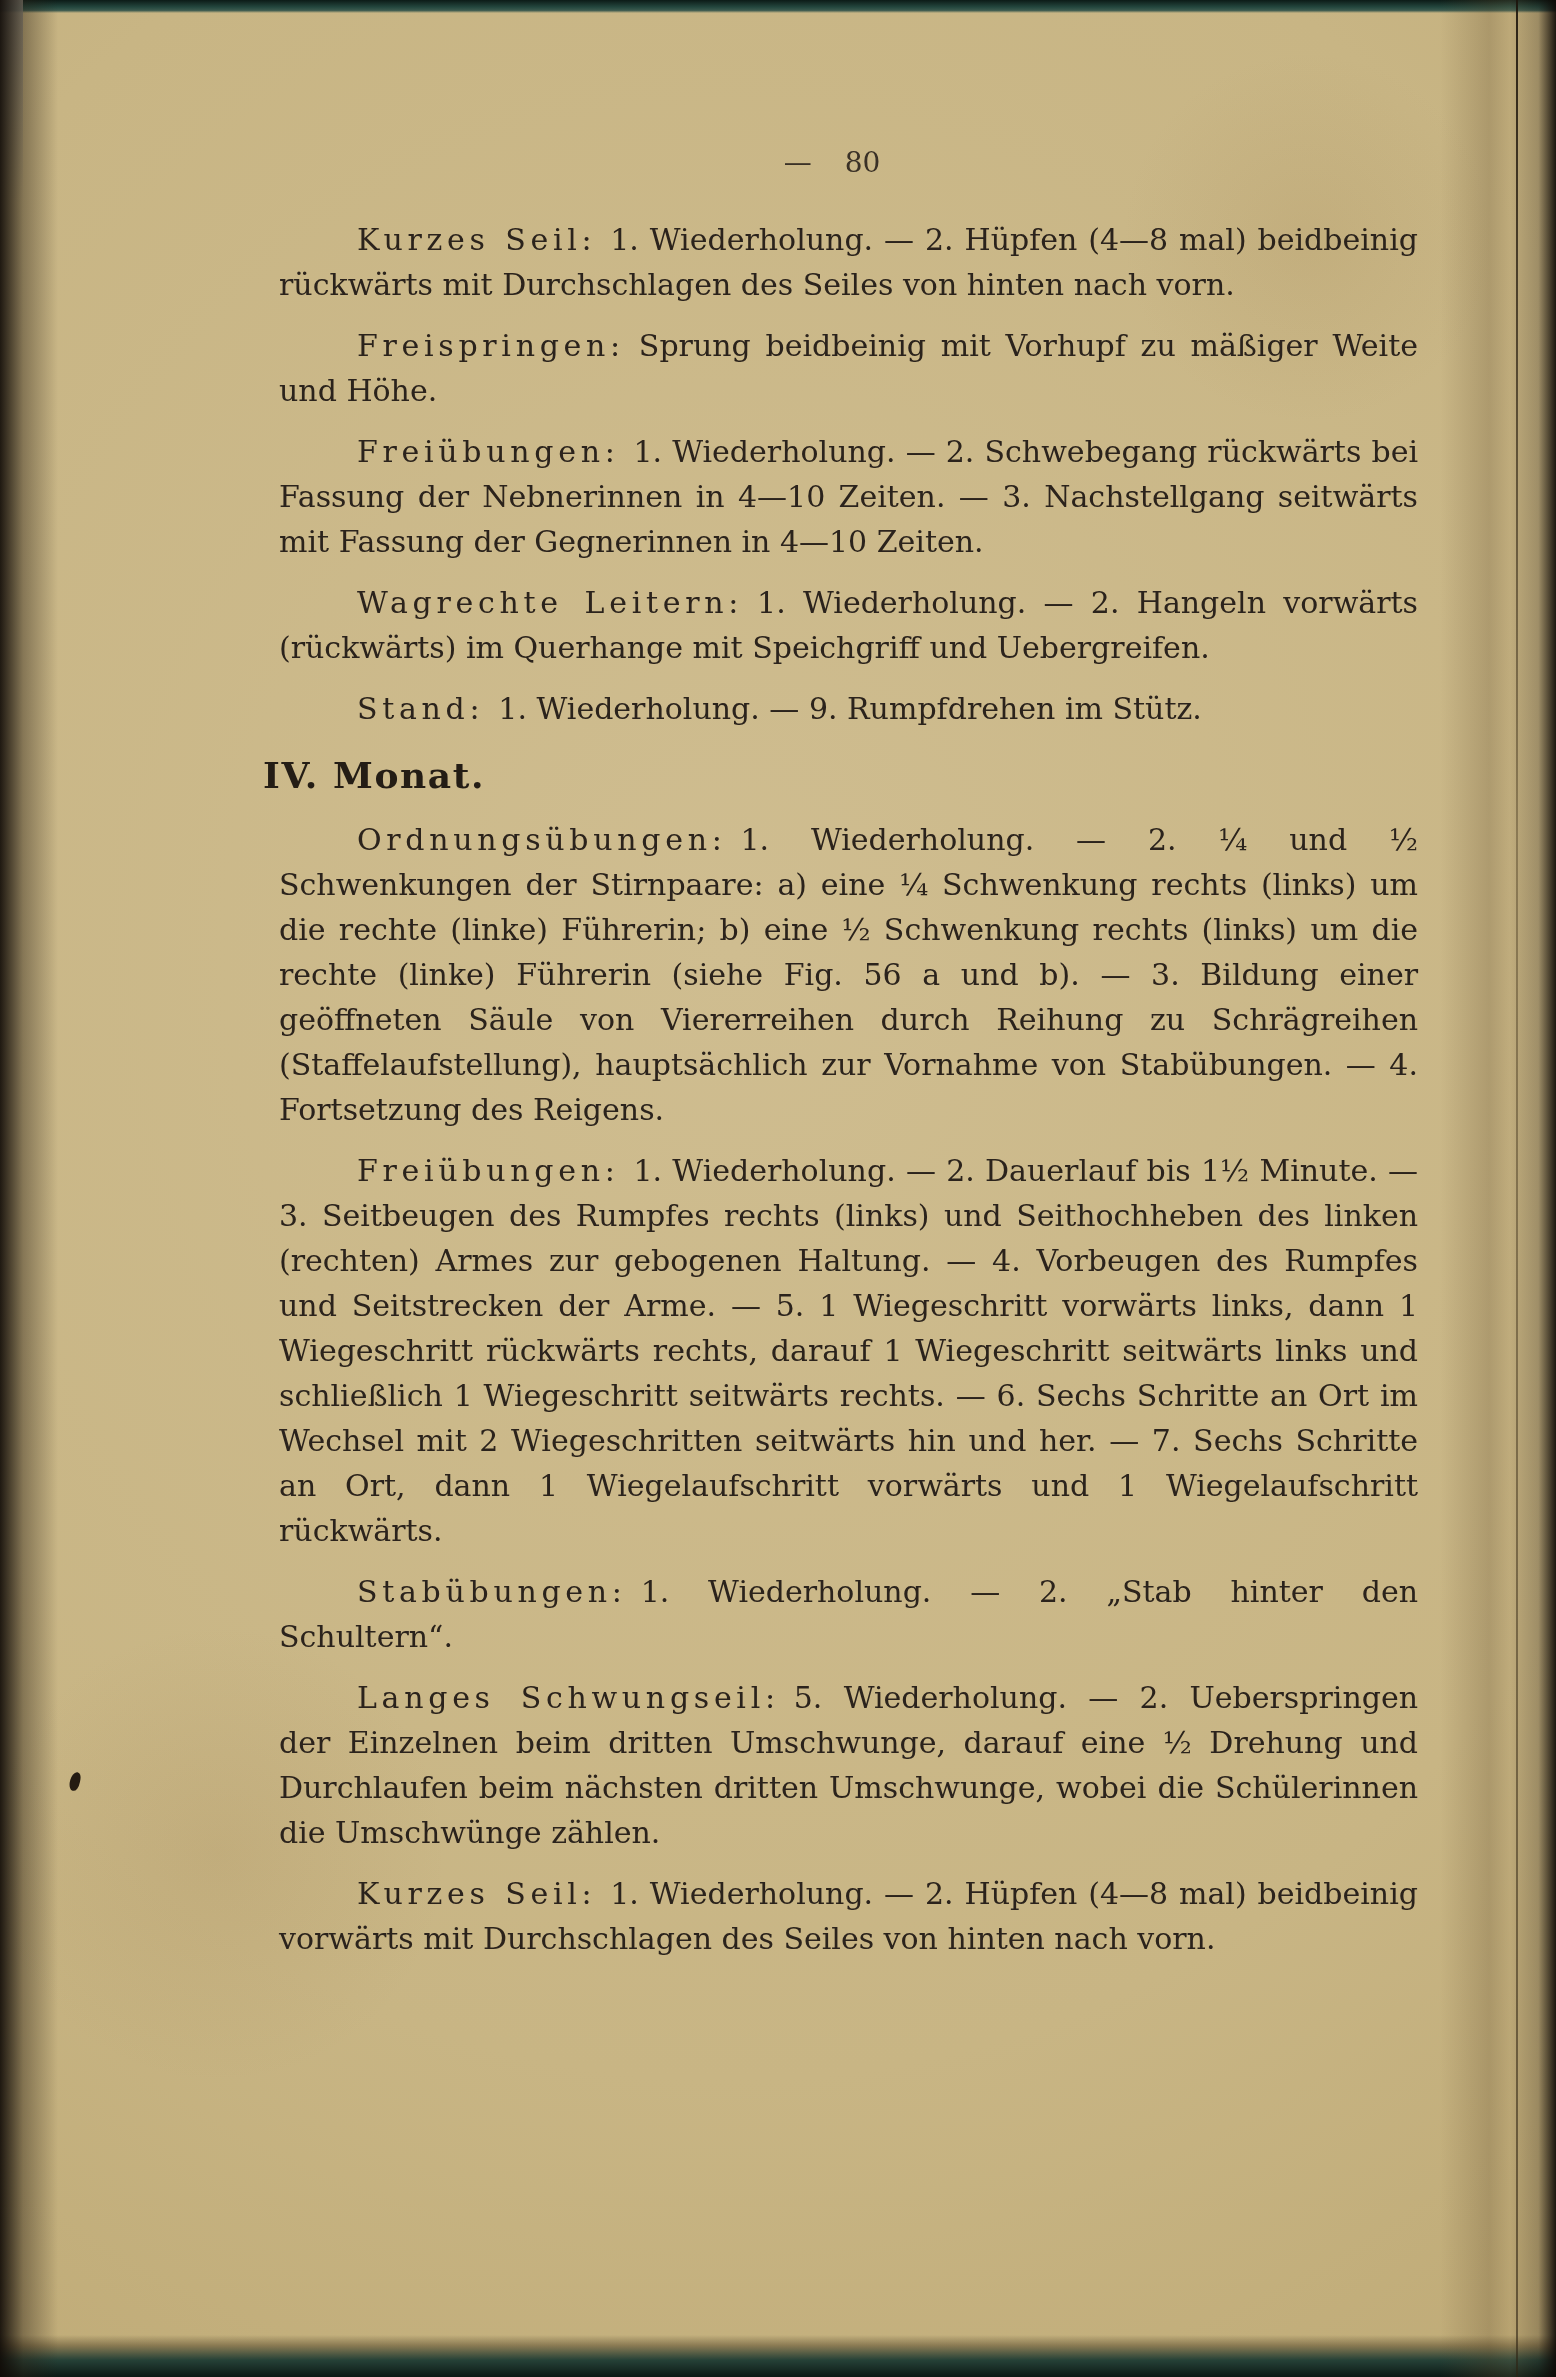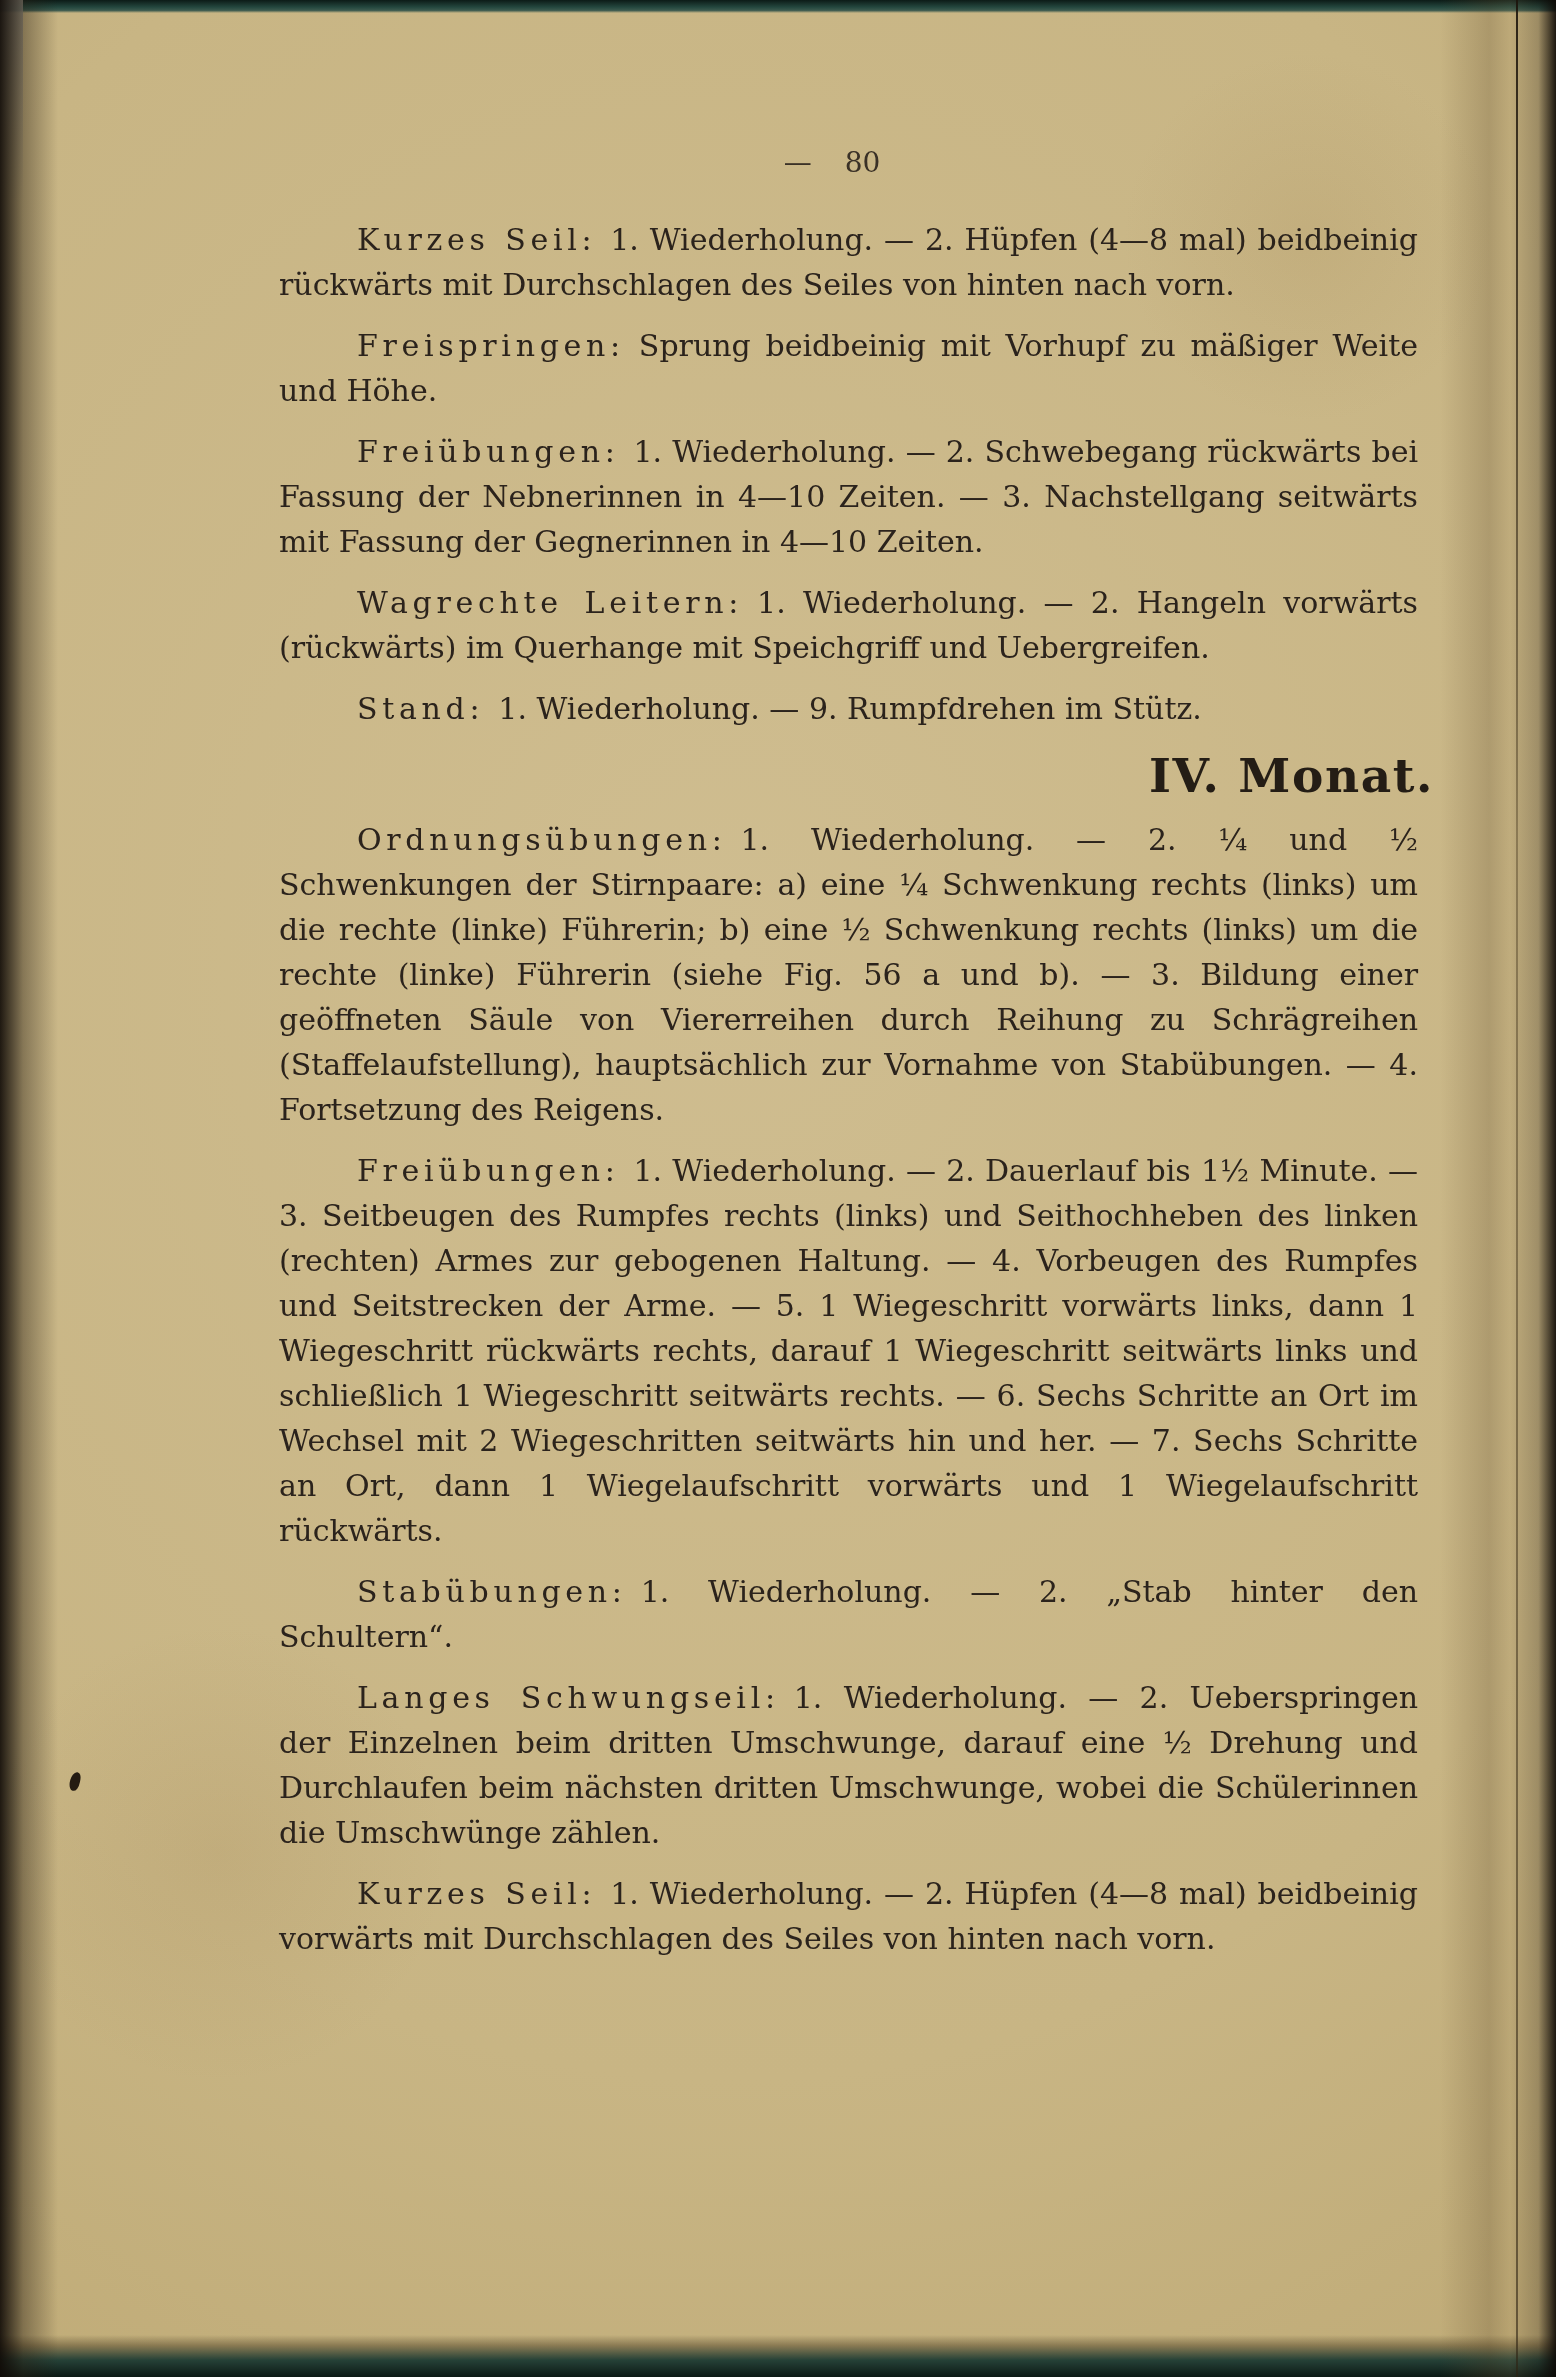--- a/index.html
+++ b/index.html
@@ -81,23 +81,23 @@
     margin: 16px;
     text-align: justify;
     text-indent: 78px;
   }
   .plabel {
     letter-spacing: 4.7px;
     margin-right: 14px;
   }
   .heading {
     margin: 22px 0 18.7px 0;
-    text-align: right;
+    text-align: left;
     text-indent: 0;
-    font-size: 47px;
+    font-size: 36px;
     font-weight: bold;
     letter-spacing: 1.6px;
     color: #241d15;
     line-height: 45px;
   }
 </style>
 </head>
 <body>
 
 <div class="scan">
@@ -141,21 +141,21 @@
     <p class="para">
       <span class="plabel">Freiübungen:</span><span class="ptext">1. Wiederholung. — 2. Dauerlauf bis 1½ Minute. — 3. Seitbeugen des Rumpfes rechts (links) und Seithochheben des linken (rechten) Armes zur gebogenen Haltung. — 4. Vorbeugen des Rumpfes und Seitstrecken der Arme. — 5. 1 Wiegeschritt vorwärts links, dann 1 Wiegeschritt rückwärts rechts, darauf 1 Wiegeschritt seitwärts links und schließlich 1 Wiegeschritt seitwärts rechts. — 6. Sechs Schritte an Ort im Wechsel mit 2 Wiegeschritten seitwärts hin und her. — 7. Sechs Schritte an Ort, dann 1 Wiegelaufschritt vorwärts und 1 Wiegelaufschritt rückwärts.</span>
     </p>
 
 
     <p class="para">
       <span class="plabel">Stabübungen:</span><span class="ptext">1. Wiederholung. — 2. „Stab hinter den Schultern“.</span>
     </p>
 
     <p class="para">
-      <span class="plabel">Langes Schwungseil:</span><span class="ptext">1. Wiederholung. — 2. Ueberspringen der Einzelnen beim dritten Umschwunge, darauf eine ½ Drehung und Durchlaufen beim nächsten dritten Umschwunge, wobei die Schülerinnen die Umschwünge zählen.</span>
+      <span class="plabel">Langes Schwungseil:</span><span class="ptext">5. Wiederholung. — 2. Ueberspringen der Einzelnen beim dritten Umschwunge, darauf eine ½ Drehung und Durchlaufen beim nächsten dritten Umschwunge, wobei die Schülerinnen die Umschwünge zählen.</span>
     </p>
 
     <p class="para">
       <span class="plabel">Kurzes Seil:</span><span class="ptext">1. Wiederholung. — 2. Hüpfen (4—8 mal) beidbeinig vorwärts mit Durchschlagen des Seiles von hinten nach vorn.</span>
     </p>
 
 
   </div>
 
   <div class="edge-top"></div>

